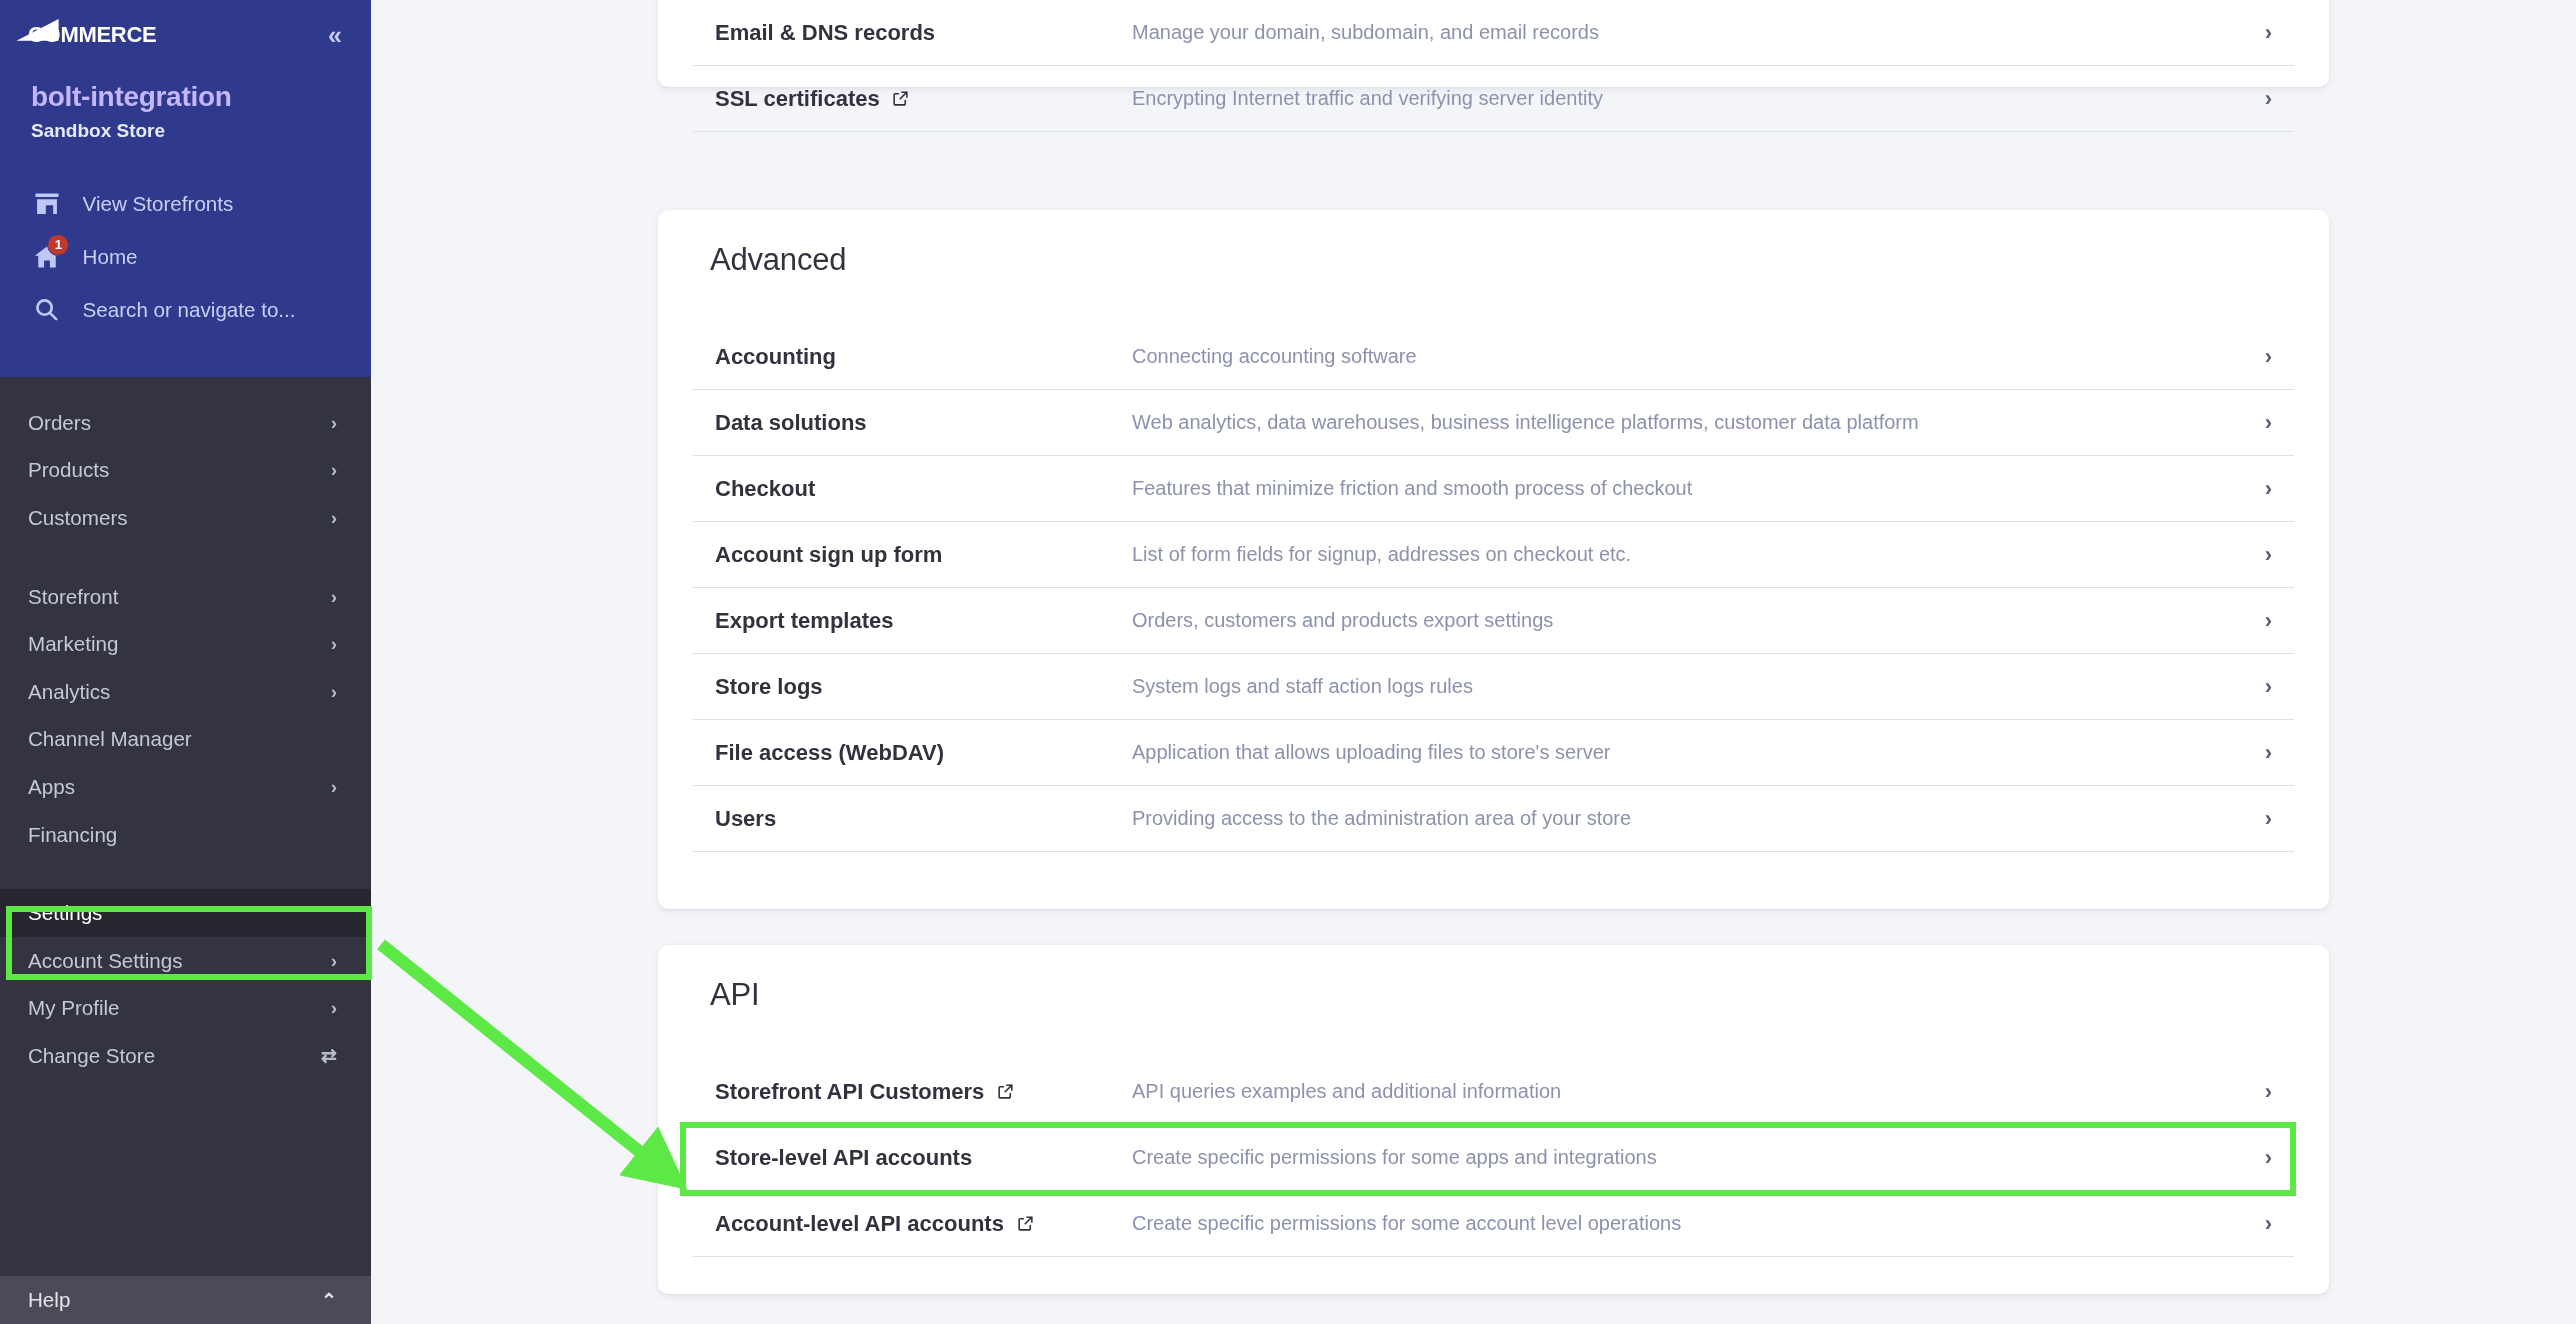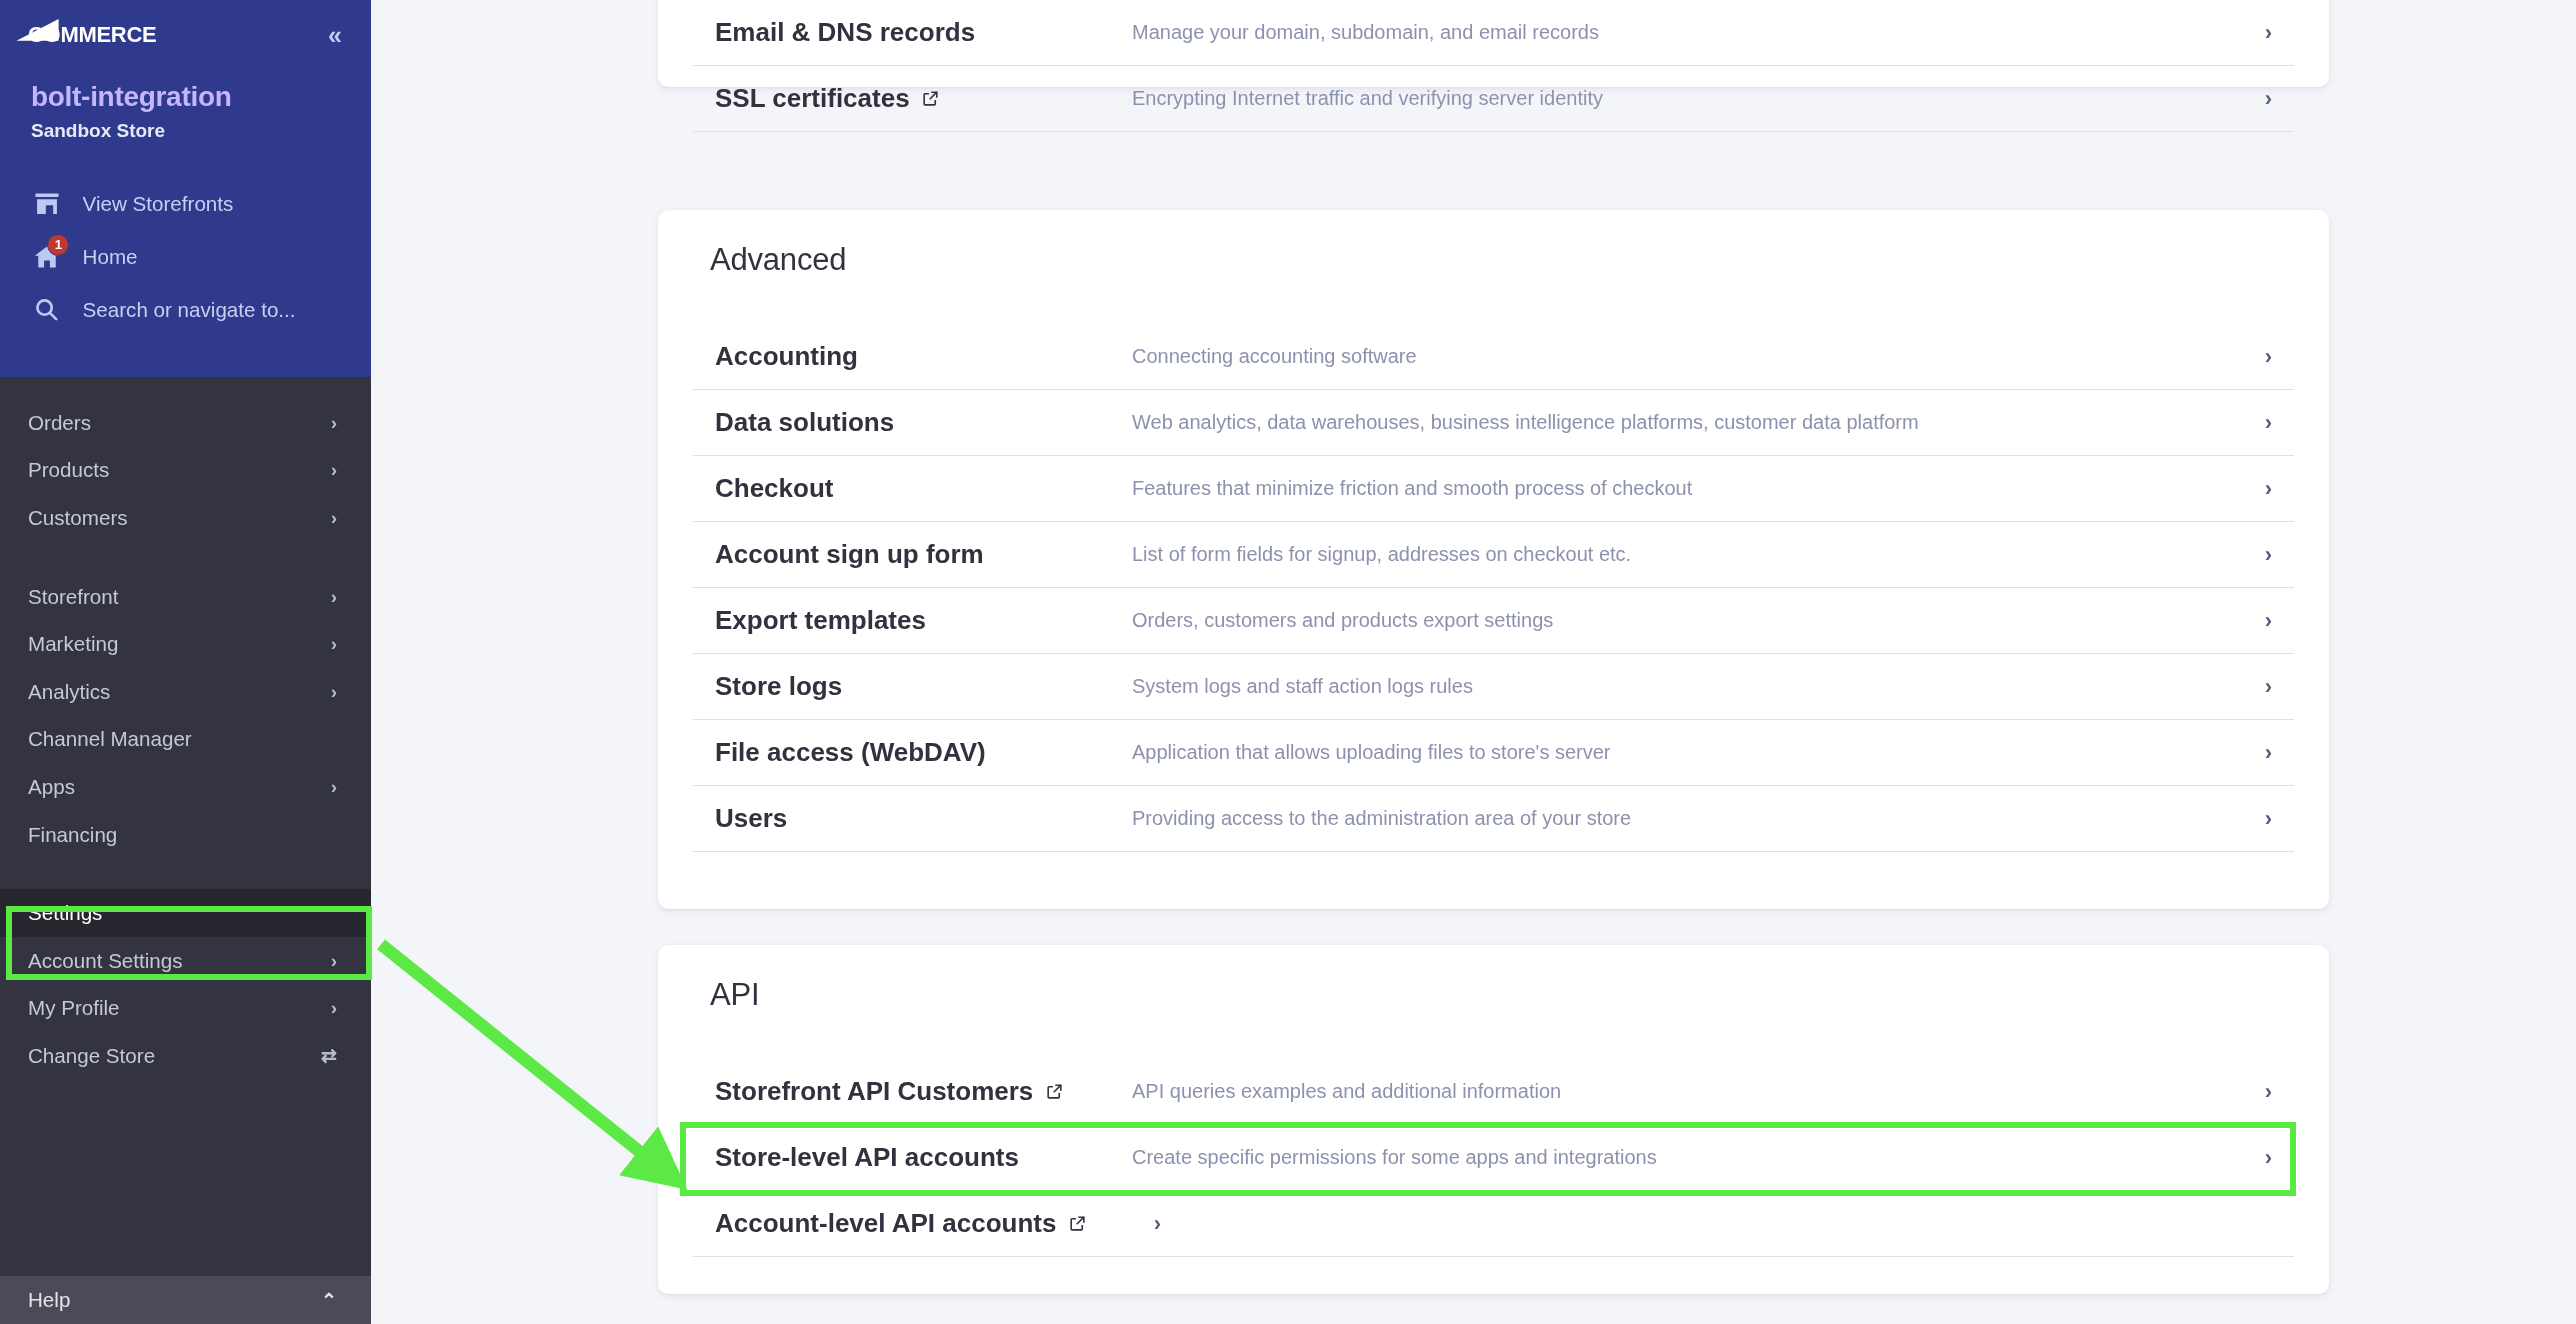--- a/index.html
+++ b/index.html
@@ -99,21 +99,21 @@
   .rows{ padding:0 35px; }
   .row{
     display:flex; align-items:center;
     height:66px;
     border-bottom:1.5px solid #DDE0EB;
     cursor:pointer;
   }
   .row:last-child{ border-bottom:1.5px solid #DDE0EB; }
   .row .rlabel{
     width:439px; flex:0 0 auto;
-    font-size:26px; font-weight:700; color:#31323E;
+    font-size:22px; font-weight:700; color:#31323E;
     display:flex; align-items:center; gap:11.8px;
     padding-left:22px;
   }
   .row .rdesc{
     flex:1 1 auto;
     font-size:20px; color:#8C91AE;
   }
   .row .rchev{
     flex:0 0 auto; width:51px; text-align:center;
     color:#585C77; font-size:22px; font-weight:700;
@@ -385,20 +385,21 @@
         <div class="rlabel">
           <span>Account-level API accounts</span>
           <span class="ext-ico">
             <svg width="19" height="19" viewBox="0 0 24 24" fill="none" stroke="#31323E" stroke-width="2">
               <path d="M13 4h7v7"></path>
                 <path d="M20 4l-9 9"></path>
               <path d="M18 14v5a1 1 0 0 1-1 1H5a1 1 0 0 1-1-1V7a1 1 0 0 1 1-1h5"></path>
             </svg>
           </span>
         </div>
+        <div class="rdesc">Create specific permissions for some account level operations</div>
         <div class="rchev">›</div>
       </div>
     </div>
   </div>
 
 </div>
 
 <div style="position:absolute; left:680px; top:1122px; width:1616px; height:74px; border:6.6px solid #5CE845; z-index:35; pointer-events:none;"></div>
 
 <svg id="arrow-layer" viewBox="0 0 3502 1800" width="2576" height="1324">

